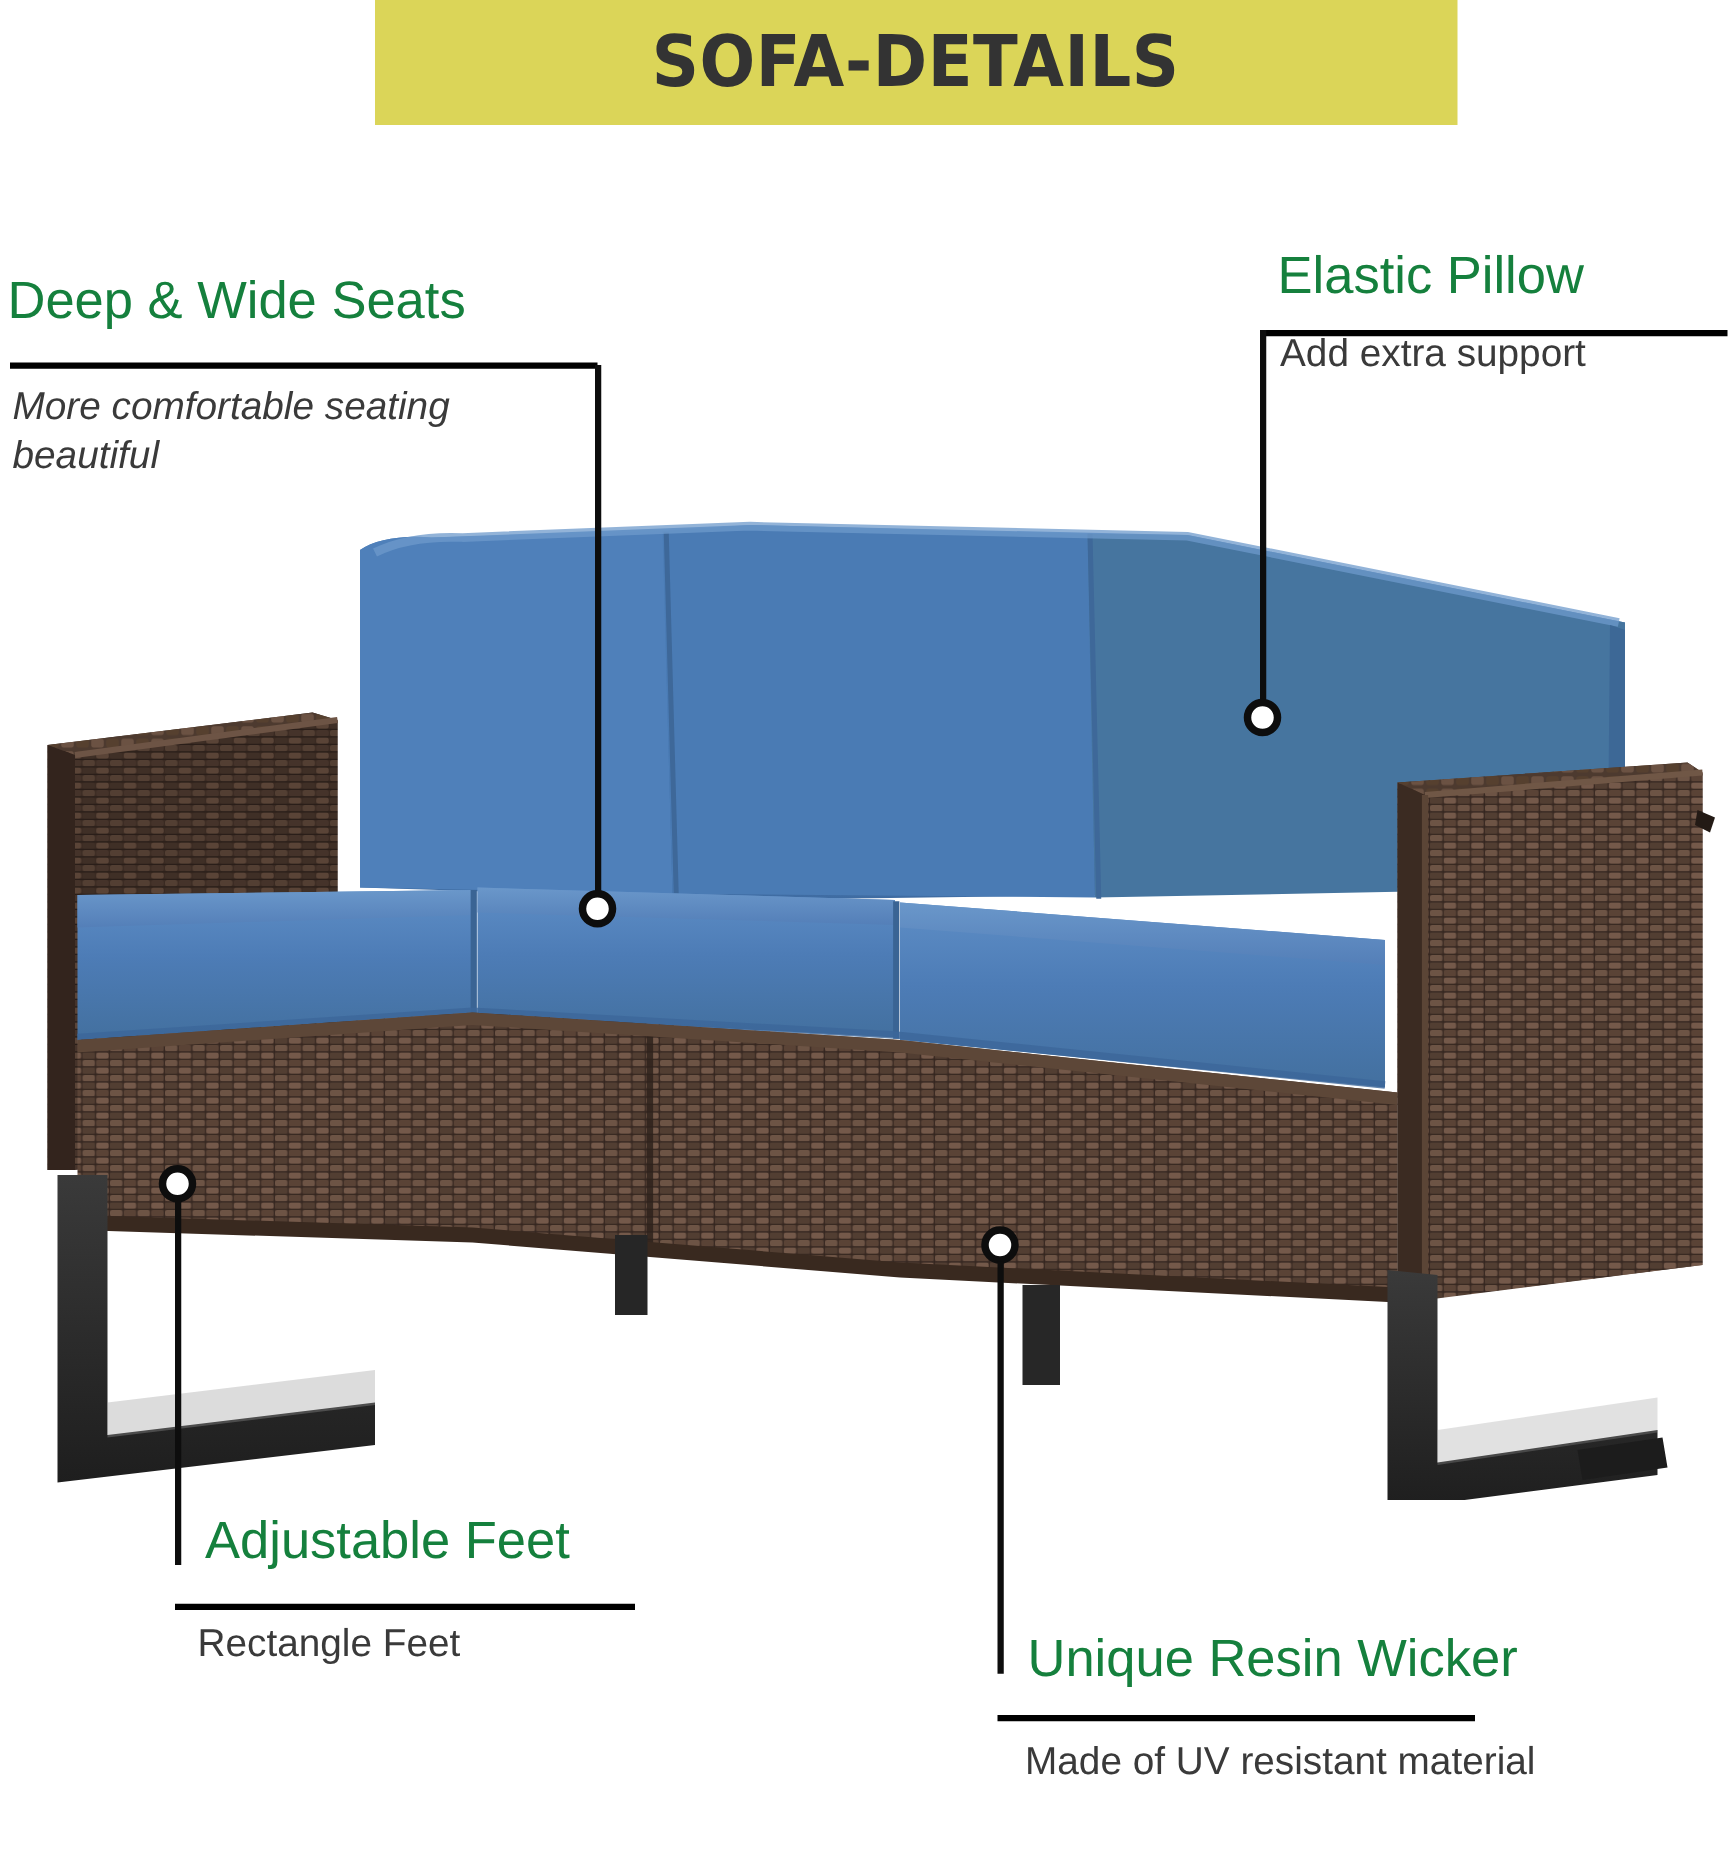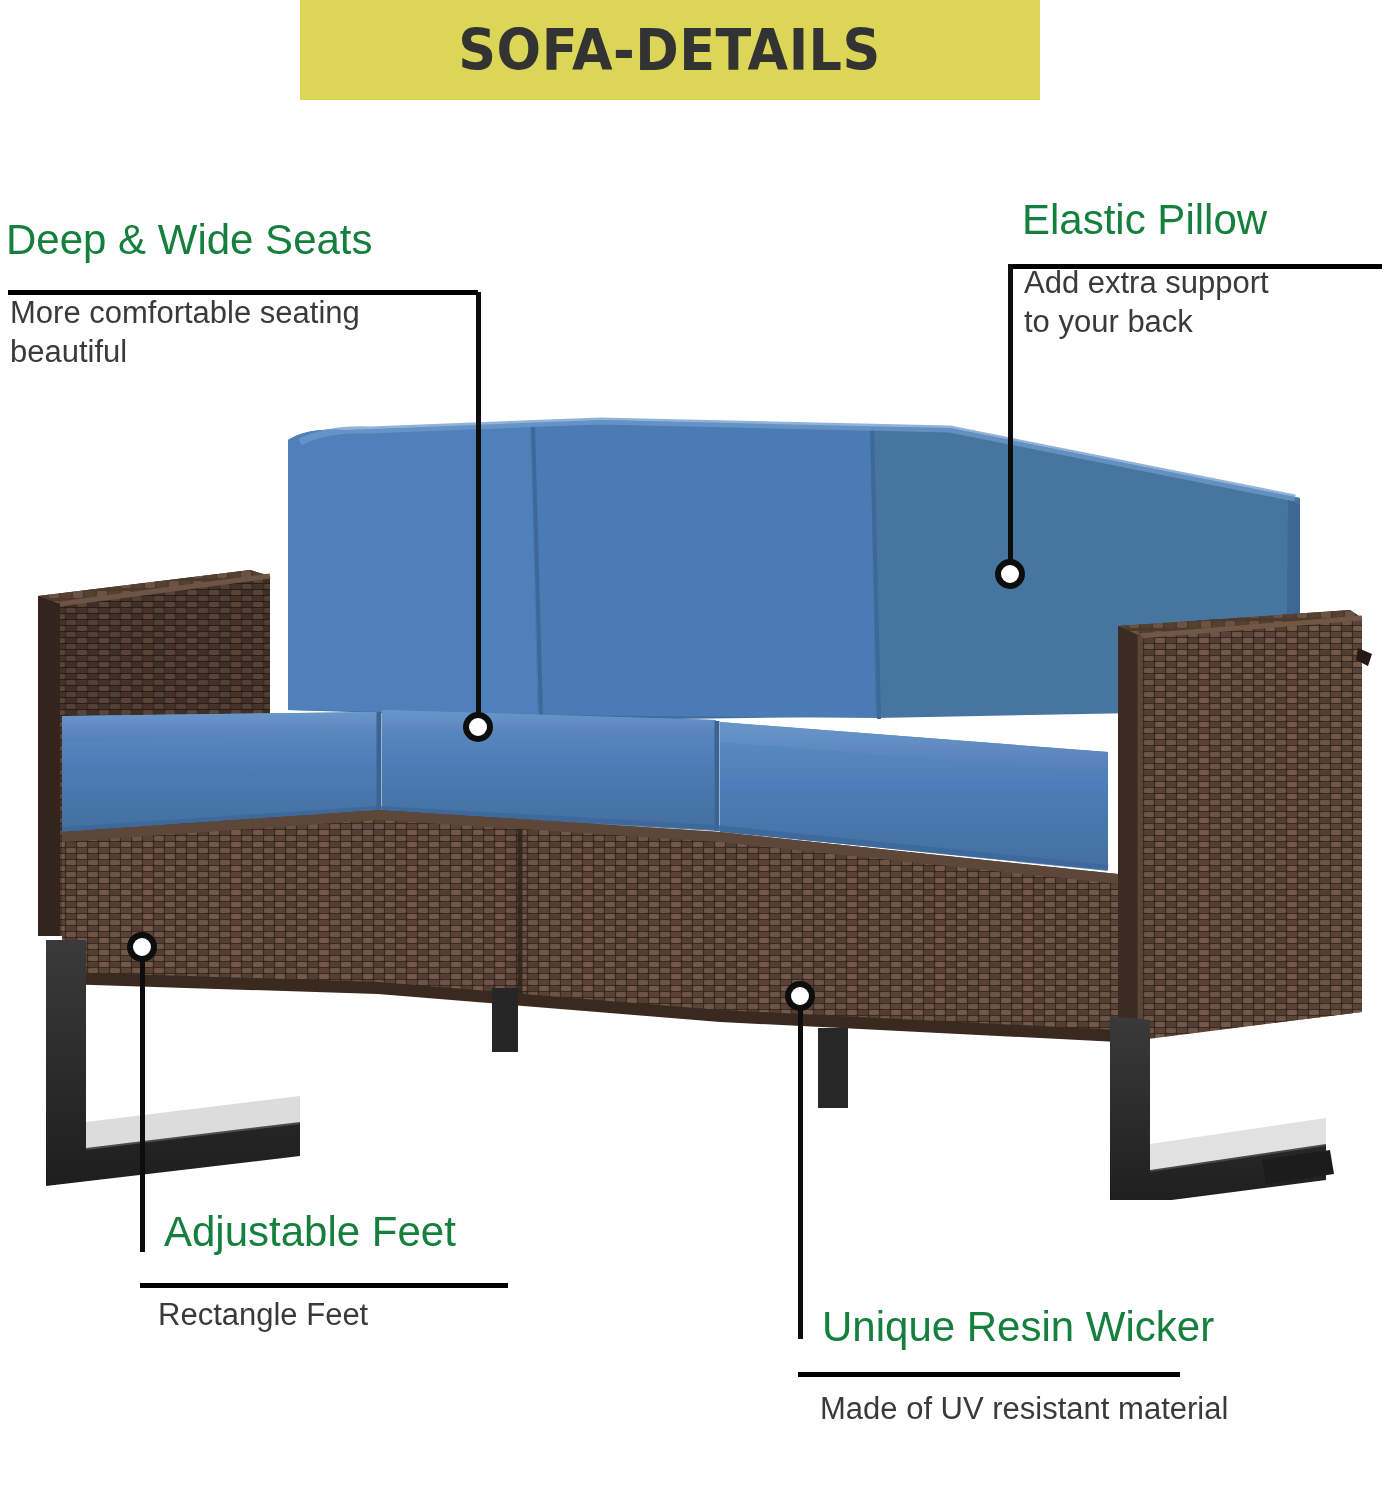--- a/index.html
+++ b/index.html
@@ -17,21 +17,21 @@
     height: 1488px;
     background: #ffffff;
     overflow: hidden;
   }
 
   
   #banner {
     position: absolute;
     left: 300px;
     top: 0px;
-    width: 740px;
+    width: 866px;
     height: 100px;
     background: #dbd558;
     display: flex;
     align-items: center;
     justify-content: center;
   }
   #banner-text {
     font-size: 57px;
     font-weight: bold;
     letter-spacing: 0.5px;
@@ -217,32 +217,31 @@
 
         <path d="M1110 636 L1150 640 L1150 790 L1326 764 L1326 800 L1110 828 Z" fill="url(#metalGrad)"></path>
         <path d="M1150 764 L1326 738 L1326 766 L1150 792 Z" fill="#9a9a9a" opacity="0.3"></path>
         <path d="M1262 780 L1330 770 L1334 794 L1266 804 Z" fill="#1c1c1c"></path>
       </g>
     </svg>
   </div>
 
   <div class="callout-title" style="left:6px; top:218px;">Deep &amp; Wide Seats</div>
   <div class="rule" style="left:8px; top:290px; width:470px;"></div>
-  <div class="callout-body" style="left:10px; top:294px;">
+  <div class="callout-body" style="left:10px; top:306px;font-style:italic;">
     <div>More comfortable seating</div>
     <div>beautiful</div>
   </div>
   <div class="connector" style="left:476px; top:292px; height:440px;"></div>
   <div class="marker" style="left:463px; top:712px;"></div>
 
   <div class="callout-title" style="left:1022px; top:198px;">Elastic Pillow</div>
   <div class="rule" style="left:1008px; top:264px; width:374px;"></div>
   <div class="callout-body" style="left:1024px; top:264px;">
     <div>Add extra support</div>
-    <div>to your back</div>
   </div>
   <div class="connector" style="left:1008px; top:264px; height:312px;"></div>
   <div class="marker" style="left:995px; top:559px;"></div>
 
   <div class="marker" style="left:127px; top:932px;"></div>
   <div class="connector" style="left:140px; top:960px; height:292px;"></div>
   <div class="callout-title" style="left:164px; top:1210px;">Adjustable Feet</div>
   <div class="rule" style="left:140px; top:1283px; width:368px;"></div>
   <div class="callout-body" style="left:158px; top:1296px;">
     <div>Rectangle Feet</div>

